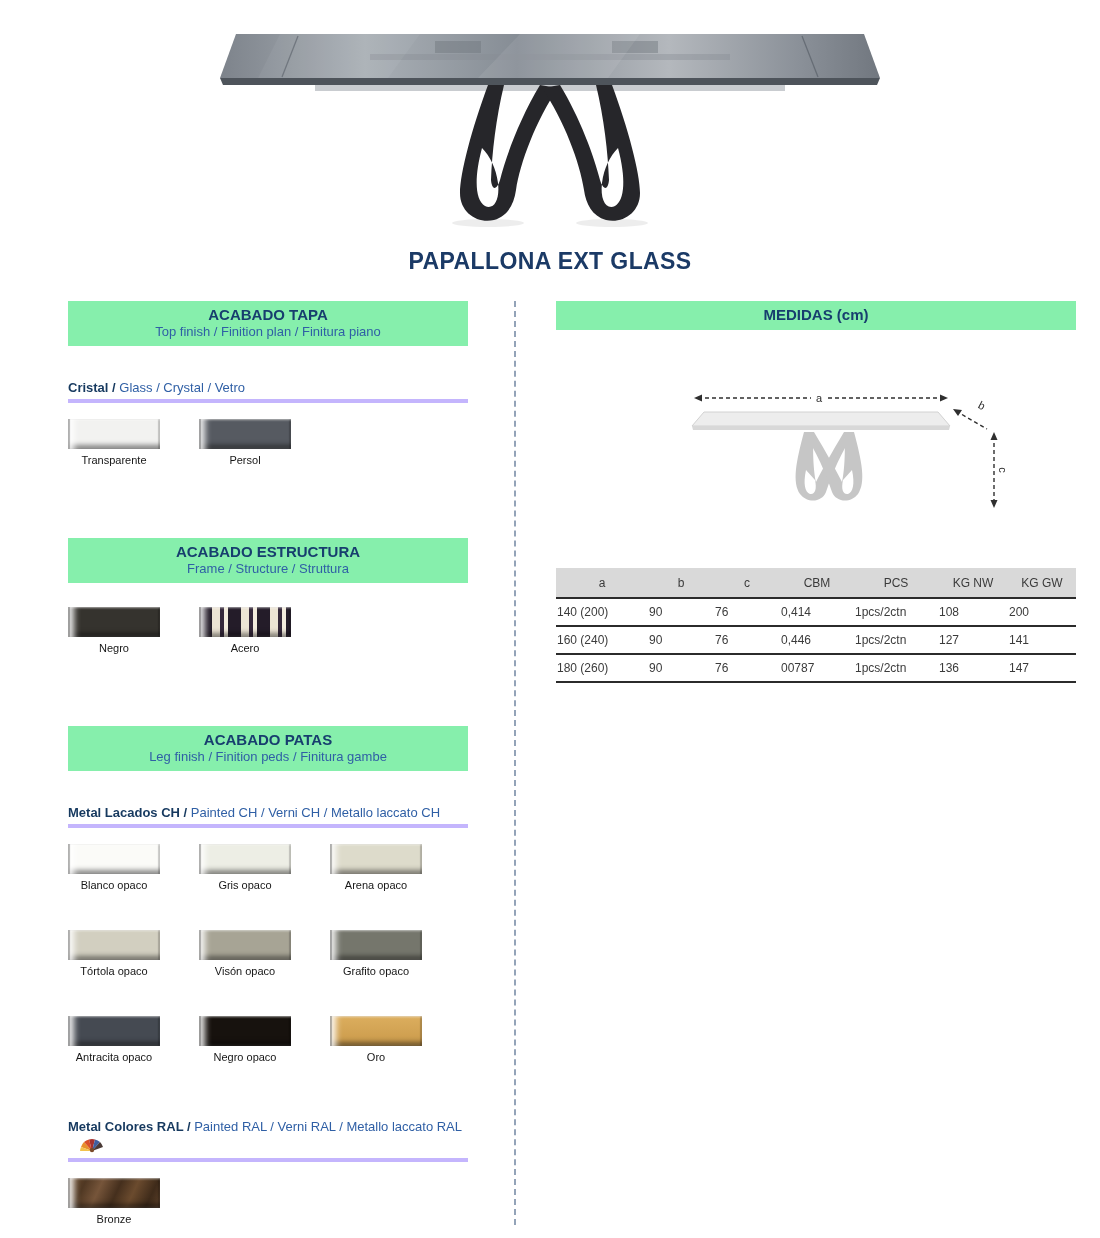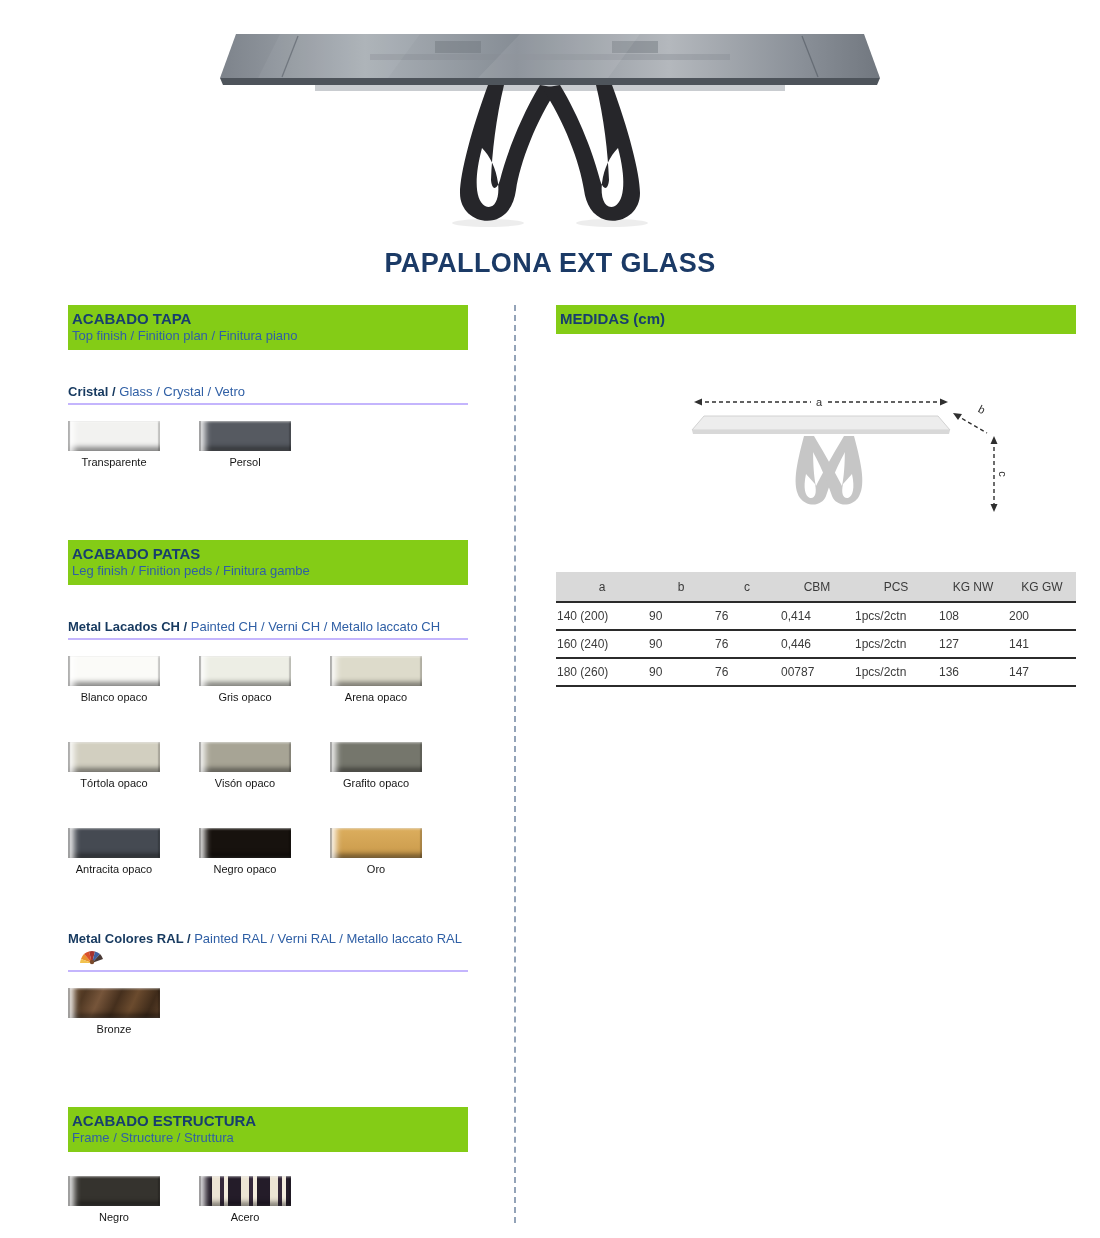--- a/index.html
+++ b/index.html
@@ -4,37 +4,37 @@
 <style>
   * { box-sizing: border-box; }
   body { margin: 0; background: #ffffff; font-family: "Liberation Sans", sans-serif; }
   .page { width: 1100px; height: 1238px; background: #fff; overflow: hidden; position: relative; }
 
   
   .figure { width: 660px; margin: 28px auto 0; }
   .figure svg { display: block; }
 
   
-  .title { margin: 20px 0 0; text-align: center; font-size: 27px; font-weight: bold;
+  .title { margin: 20px 0 0; text-align: center; font-size: 23px; font-weight: bold;
            color: #1b3a66; letter-spacing: 0.4px; }
 
   
   .columns { display: flex; align-items: flex-start; margin-top: 26px; }
   .col-left  { width: 400px; margin-left: 68px; }
   .divider   { border-left: 2px dashed #93a3b8; align-self: stretch; margin-left: 46px; }
   .col-right { width: 520px; margin-left: 40px; }
 
   
-  .sec-head { background: #84cc16; padding: 5px 4px 7px; }
+  .sec-head { background: #86efac; text-align: center; padding: 5px 4px 7px; }
   .sec-title { font-size: 15px; font-weight: bold; color: #173e6e; }
   .sec-sub   { font-size: 13px; color: #2f5fa5; margin-top: 1px; }
 
   
   .group-line { margin-top: 34px; font-size: 13px; color: #2f5fa5;
-                border-bottom: 2px solid #c4b5fd; padding-bottom: 4px; }
+                border-bottom: 4px solid #c4b5fd; padding-bottom: 4px; }
   .group-line strong { color: #16395f; }
   .group-line .ral-fan { vertical-align: -4px; margin-left: 10px; }
 
   
   .swatch-row { display: flex; column-gap: 12px; margin-top: 16px; flex-wrap: wrap; row-gap: 14px; gap: 39px; }
   .swatch-item { width: 92px; text-align: center; }
   .swatch { height: 30px; width: 100%;
     box-shadow:
       inset 2px 0 1px rgba(0,0,0,0.30),
       inset 10px 0 6px -4px rgba(255,255,255,0.90),
@@ -123,20 +123,37 @@
           </div>
           <div class="swatch-item">
             <div class="swatch" style="background: rgb(86, 90, 97);"></div>
             <div class="swatch-label">Persol</div>
           </div>
         </div>
       </section>
 
       <section class="mt-72">
         <div class="sec-head">
+          <div class="sec-title">ACABADO ESTRUCTURA</div>
+          <div class="sec-sub">Frame / Structure / Struttura</div>
+        </div>
+        <div class="swatch-row mt-24">
+          <div class="swatch-item">
+            <div class="swatch" style="background: rgb(53, 51, 46);"></div>
+            <div class="swatch-label">Negro</div>
+          </div>
+          <div class="swatch-item">
+            <div class="swatch" style="background: repeating-linear-gradient(90deg, rgb(36, 28, 41) 0px, rgb(36, 28, 41) 13px, rgb(236, 228, 212) 13px, rgb(236, 228, 212) 21px, rgb(53, 40, 58) 21px, rgb(53, 40, 58) 25px, rgb(243, 236, 221) 25px, rgb(243, 236, 221) 29px);"></div>
+            <div class="swatch-label">Acero</div>
+          </div>
+        </div>
+      </section>
+
+      <section class="mt-72">
+        <div class="sec-head">
           <div class="sec-title">ACABADO PATAS</div>
           <div class="sec-sub">Leg finish / Finition peds / Finitura gambe</div>
         </div>
 
         <div class="group-line">
           <strong>Metal Lacados CH /</strong><span> Painted CH / Verni CH / Metallo laccato CH</span>
         </div>
 
         <div class="swatch-row">
           <div class="swatch-item">
@@ -188,37 +205,20 @@
               <path d="M0,0 L-11,-4 A12,12 0 0,0 -12,0 L-9,0 Z" fill="#f2c24d"></path>
               <circle cx="0" cy="-1" r="2.2" fill="#7a4a2a"></circle>
             </g>
           </svg>
         </div>
 
         <div class="swatch-row">
           <div class="swatch-item">
             <div class="swatch" style="background: linear-gradient(115deg, rgb(110, 78, 48) 0%, rgb(80, 56, 35) 18%, rgb(118, 85, 58) 34%, rgb(69, 47, 29) 52%, rgb(107, 75, 46) 68%, rgb(63, 43, 26) 86%, rgb(92, 64, 42) 100%);"></div>
             <div class="swatch-label">Bronze</div>
-          </div>
-        </div>
-      </section>
-
-      <section class="mt-72">
-        <div class="sec-head">
-          <div class="sec-title">ACABADO ESTRUCTURA</div>
-          <div class="sec-sub">Frame / Structure / Struttura</div>
-        </div>
-        <div class="swatch-row mt-24">
-          <div class="swatch-item">
-            <div class="swatch" style="background: rgb(53, 51, 46);"></div>
-            <div class="swatch-label">Negro</div>
-          </div>
-          <div class="swatch-item">
-            <div class="swatch" style="background: repeating-linear-gradient(90deg, rgb(36, 28, 41) 0px, rgb(36, 28, 41) 13px, rgb(236, 228, 212) 13px, rgb(236, 228, 212) 21px, rgb(53, 40, 58) 21px, rgb(53, 40, 58) 25px, rgb(243, 236, 221) 25px, rgb(243, 236, 221) 29px);"></div>
-            <div class="swatch-label">Acero</div>
           </div>
         </div>
       </section>
     </div>
 
     <div class="divider"></div>
 
     <div class="col-right">
 
       <div class="sec-head">

